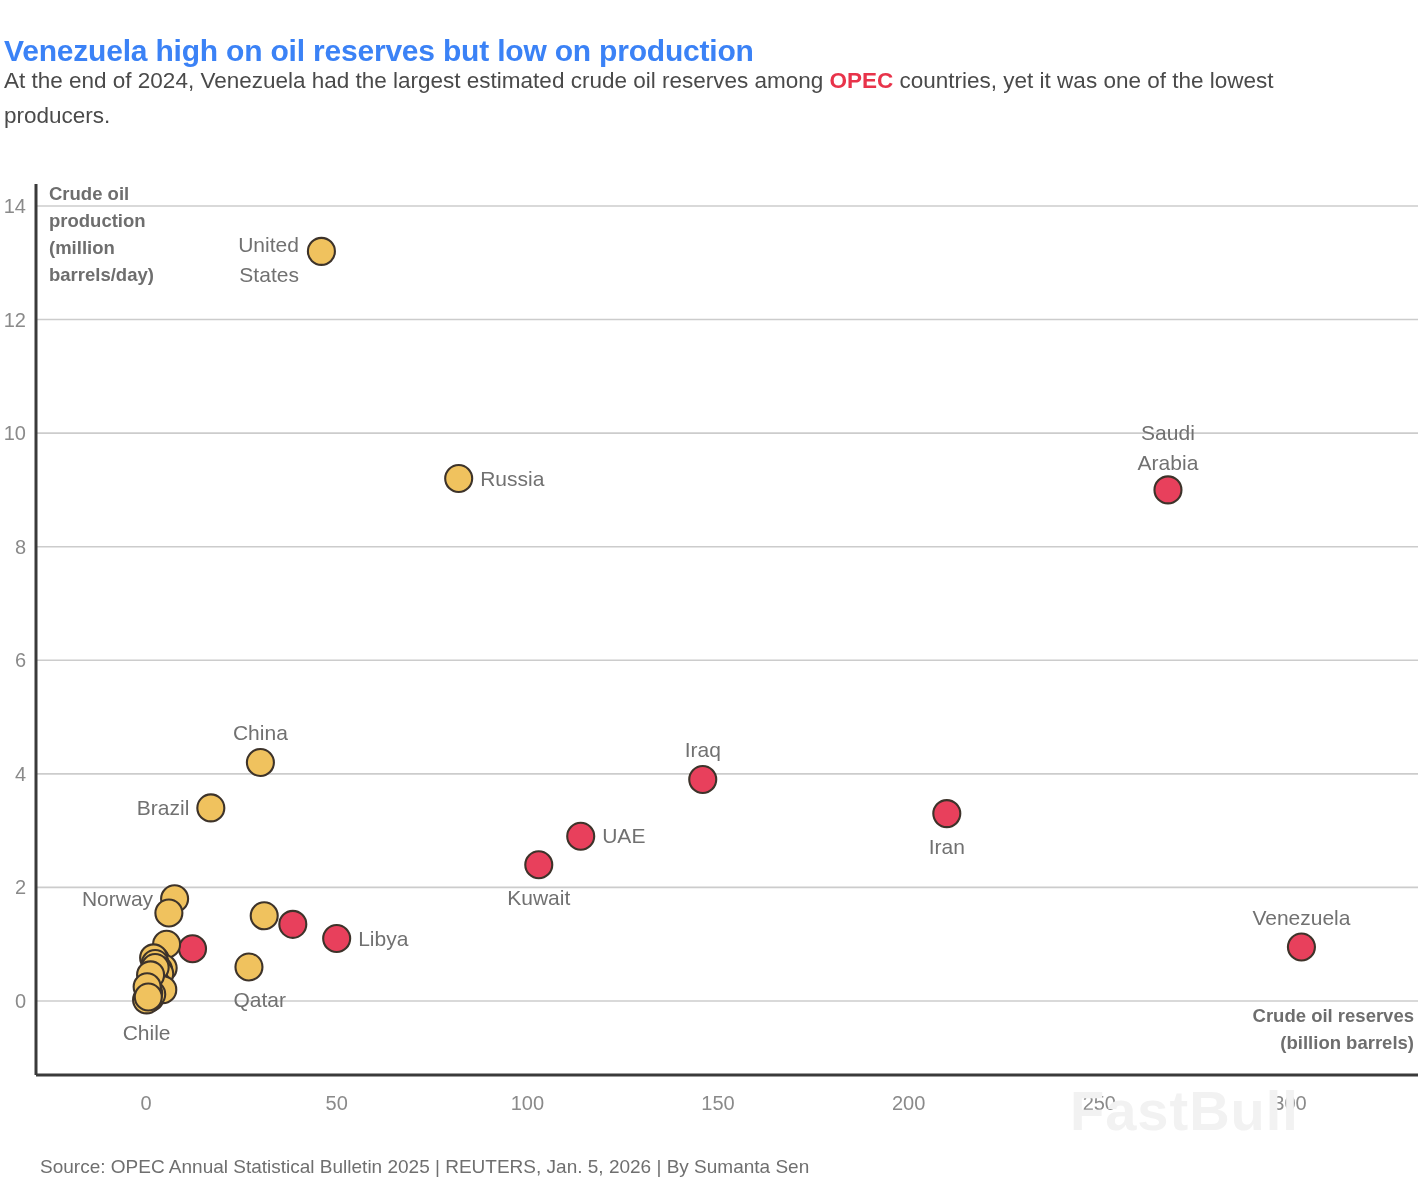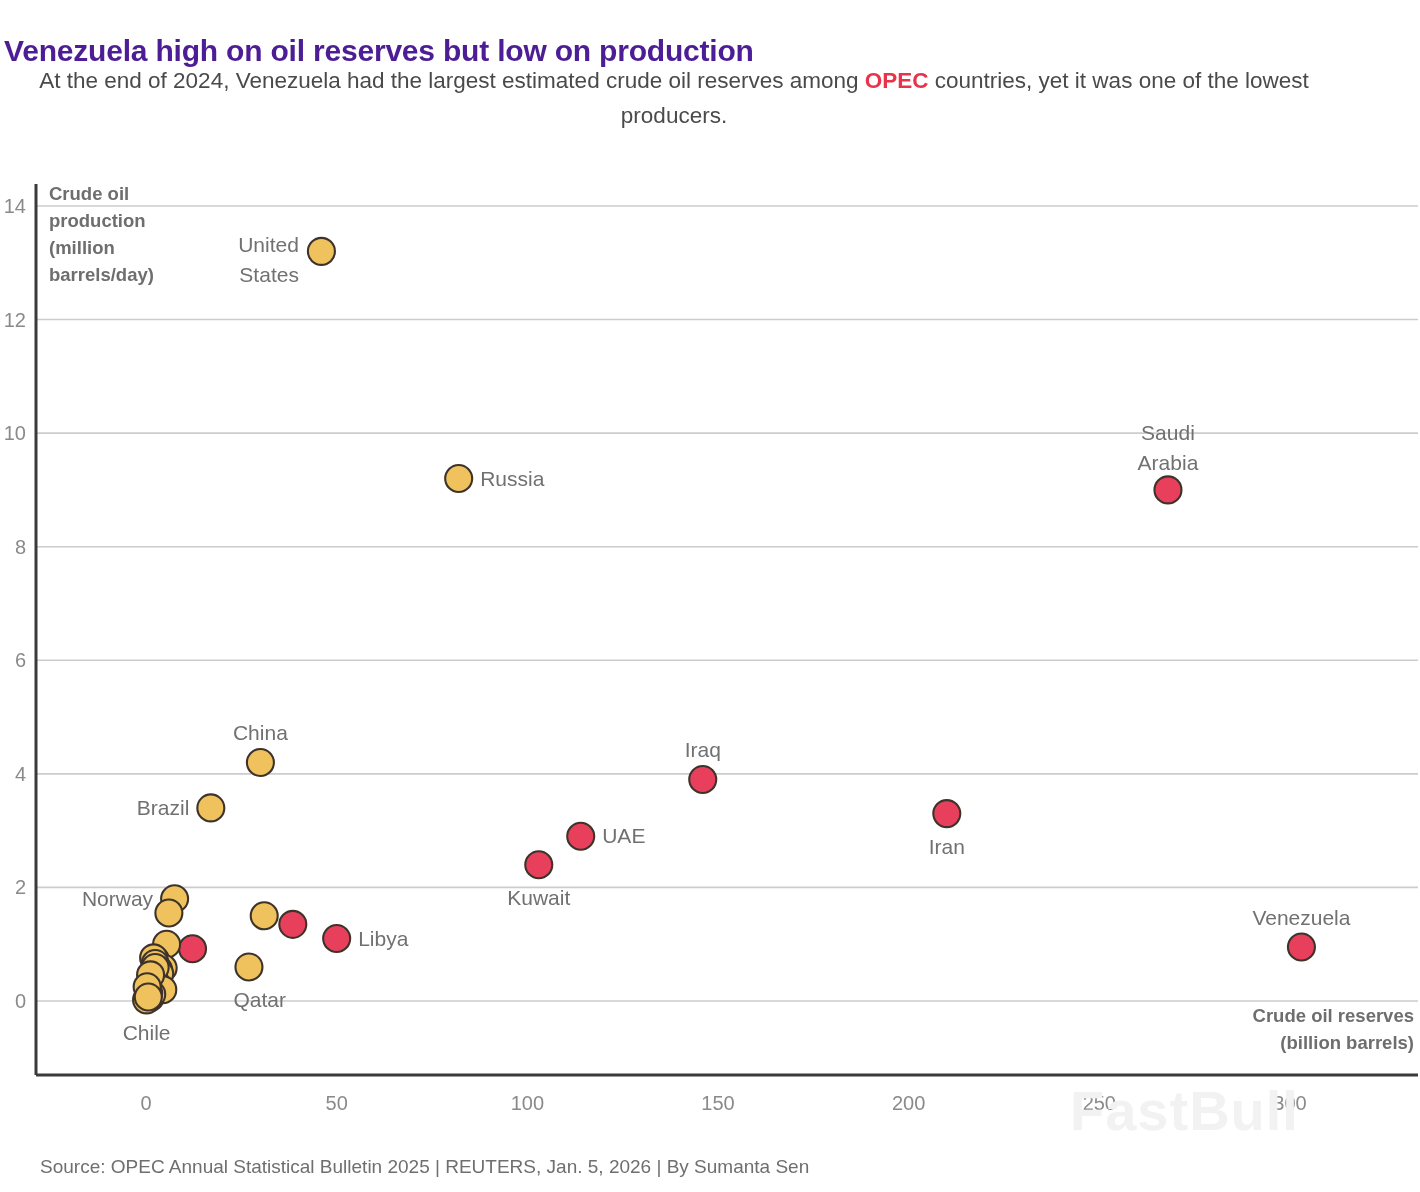--- a/index.html
+++ b/index.html
@@ -22,32 +22,31 @@
   }
 
   
   .title {
     position: absolute;
     left: 4px;
     top: 14px;
     font-size: 30px;
     font-weight: bold;
     letter-spacing: -0.2px;
-    color: #4c1d95;
+    color: #3b82f6;
     white-space: nowrap;
   }
   .subtitle {
     position: absolute;
     left: 4px;
     top: 63px;
     width: 1340px;
     font-size: 22.5px;
     line-height: 35px;
     color: #4a4a4a;
-    text-align: center;
   }
   .subtitle .opec {
     color: #e8334a;
     font-weight: bold;
   }
   .chart-svg {
     position: absolute;
     left: 0;
     top: 0;
   }

